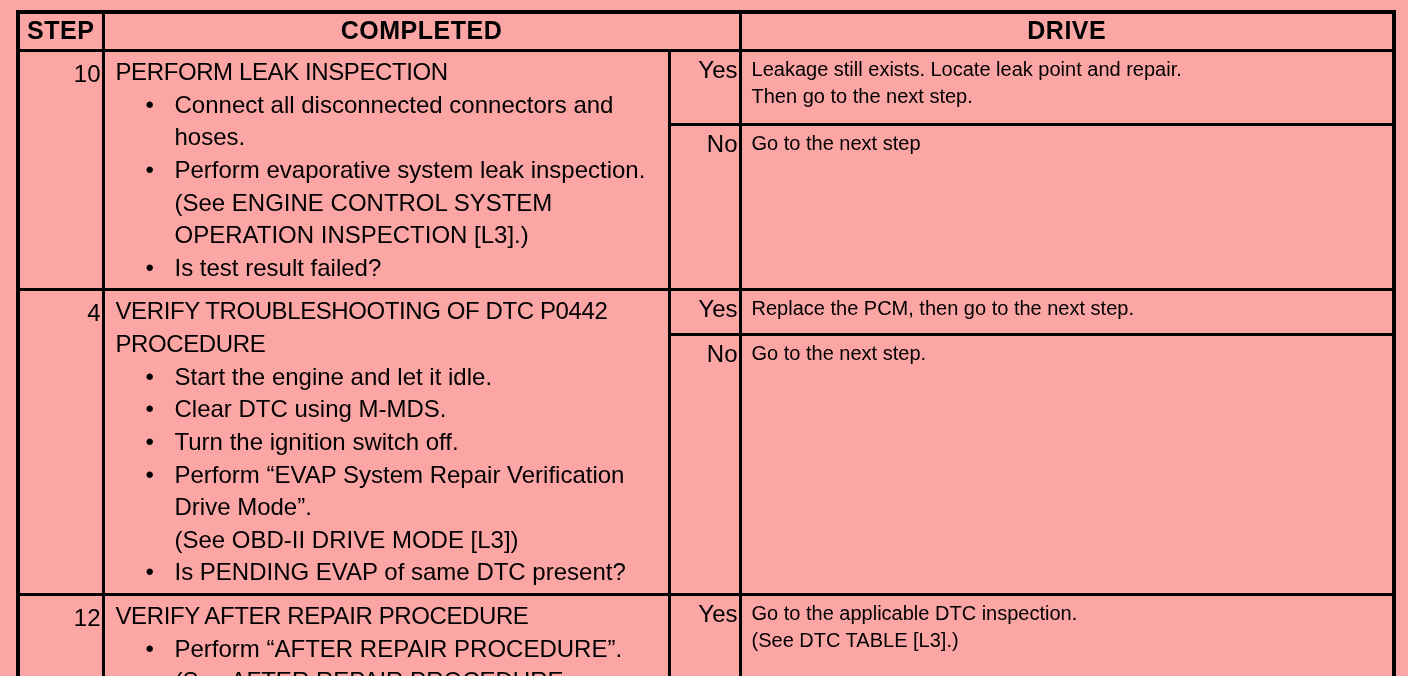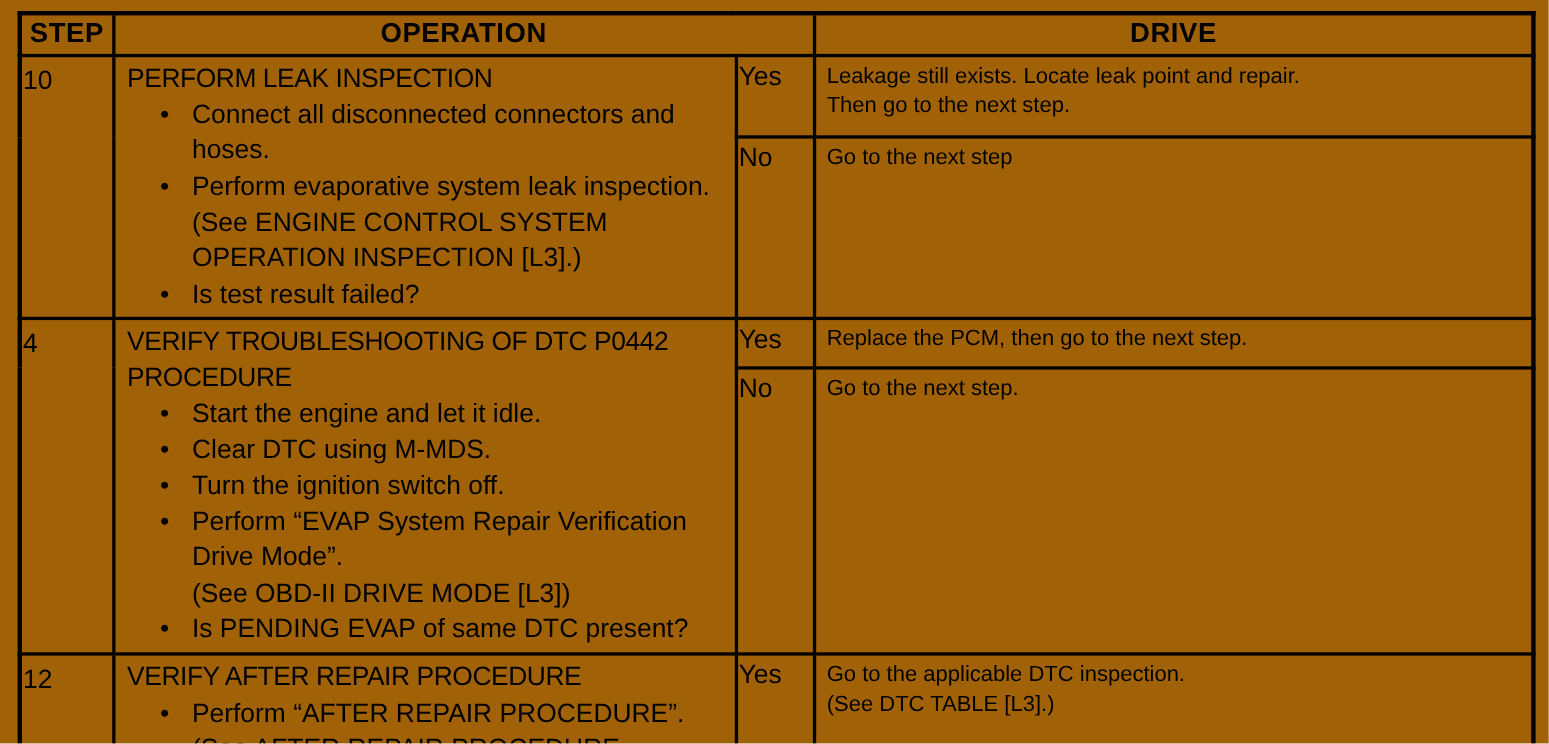--- a/index.html
+++ b/index.html
@@ -4,21 +4,21 @@
 <style>
   html, body {
     margin: 0;
     padding: 0;
     background: #ffffff;
   }
   .page {
     position: relative;
     width: 1408px;
     height: 676px;
-    background: #a16207;
+    background: #fca5a5;
     font-family: "Liberation Sans", sans-serif;
     color: #000000;
     overflow: hidden;
   }
   table.ts {
     position: absolute;
     left: 16px;
     top: 10px;
     width: 1376px;
     border-collapse: collapse;
@@ -31,21 +31,21 @@
     overflow: hidden;
   }
   .ts th {
     font-size: 25px;
     font-weight: bold;
     text-align: center;
     padding: 2px 0 4px 0;
     letter-spacing: 0.5px;
   }
   .cell-step {
-    text-align: left;
+    text-align: right;
     font-size: 24px;
     padding-top: 8px;
   }
   .cell-insp {
     font-size: 24px;
     line-height: 1.36;
     padding: 4px 4px 4px 11px;
   }
   .insp-title {
     font-weight: normal;
@@ -61,21 +61,21 @@
     position: relative;
     padding-left: 33px;
     white-space: pre-line;
   }
   ul.bullets li .dot {
     position: absolute;
     left: 4px;
     top: 0;
   }
   .cell-yn {
-    text-align: left;
+    text-align: right;
     font-size: 24px;
     padding-top: 4px;
   }
   .cell-action {
     font-size: 20px;
     line-height: 1.37;
     padding: 4px 8px 4px 10px;
     white-space: pre-line;
   }
 </style>
@@ -86,21 +86,21 @@
   <table class="ts">
     <colgroup>
       <col style="width:85px">
       <col style="width:566px">
       <col style="width:71px">
       <col style="width:654px">
     </colgroup>
     <thead>
       <tr style="height:31px;">
         <th>STEP</th>
-        <th colspan="2">OPERATION</th>
+        <th colspan="2">COMPLETED</th>
         <th>DRIVE</th>
       </tr>
     </thead>
     <tbody>
 
       <tr style="height:62px;">
         <td rowspan="2" class="cell-step">10</td>
         <td rowspan="2" class="cell-insp">
           <div class="insp-title">PERFORM LEAK INSPECTION</div>
           <ul class="bullets">

